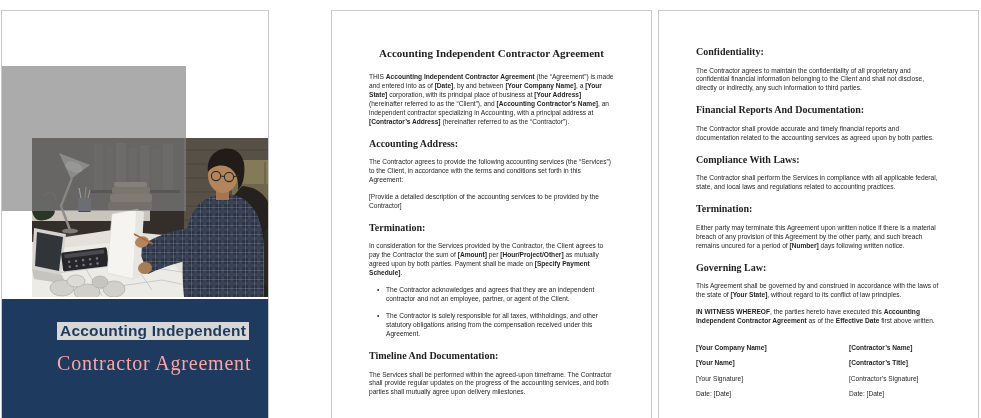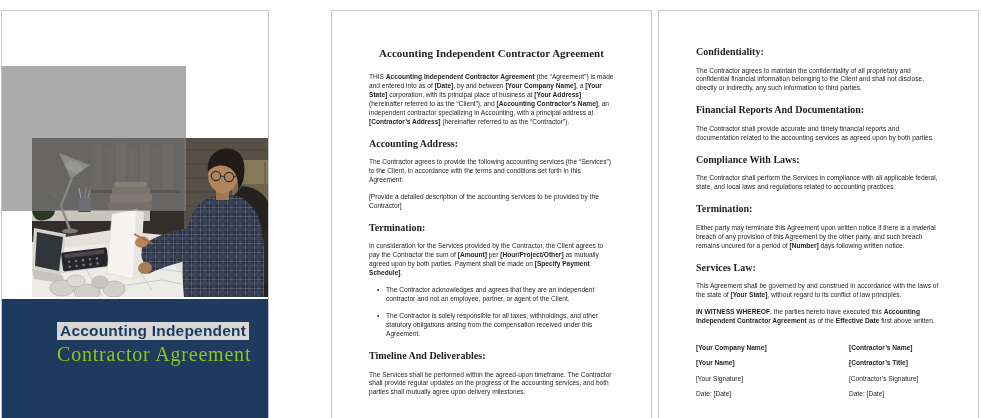--- a/index.html
+++ b/index.html
@@ -28,21 +28,21 @@
     background:var(--navy, #1e3a5f); z-index:3;
     padding:23px 0 0 55px;
   }
   .cover-line1 {
     display:inline-block; background:var(--title-highlight, #d7d7d7);
     color:var(--navy, #1e3a5f); font-weight:bold; font-size:15.5px;
     line-height:16px; padding:1px 3px; letter-spacing:0.2px;
   }
   .cover-line2 {
     font-family:"Liberation Serif", serif; font-size:20px; font-weight:normal;
-    color:#84cc16; letter-spacing:0.8px; margin-top:3px; line-height:22px;
+    color:#fca5a5; letter-spacing:0.8px; margin-top:12px; line-height:22px;
   }
 
   
   .doc-content {
     position:absolute; inset:0; padding:33px 37px 0 37px;
     font-size:6.6px; line-height:1.36; color:#1f1f1f;
   }
   .doc-title {
     font-family:"Liberation Serif", serif; font-size:11px; font-weight:bold;
     text-align:center; margin:2px 0 12px 0;
@@ -242,38 +242,38 @@
           <h2 class="doc-h2">Termination:</h2>
           <p class="doc-p"><span>In consideration for the Services provided by the Contractor, the Client agrees to pay the Contractor the sum of </span><b>[Amount]</b><span> per </span><b>[Hour/Project/Other]</b><span> as mutually agreed upon by both parties. Payment shall be made on </span><b>[Specify Payment Schedule]</b><span>.</span></p>
           <div class="doc-li">
             <span class="dot">•</span>
             <span><span>The Contractor acknowledges and agrees that they are an independent contractor and not an employee, partner, or agent of the Client.</span></span>
           </div>
           <div class="doc-li">
             <span class="dot">•</span>
             <span><span>The Contractor is solely responsible for all taxes, withholdings, and other statutory obligations arising from the compensation received under this Agreement.</span></span>
           </div>
-          <h2 class="doc-h2">Timeline And Deliverables:</h2>
+          <h2 class="doc-h2">Timeline And Documentation:</h2>
           <p class="doc-p"><span>The Services shall be performed within the agreed-upon timeframe. The Contractor shall provide regular updates on the progress of the accounting services, and both parties shall mutually agree upon delivery milestones.</span></p>
         </div>
     </div>
   </section>
 
   <section class="page pageB">
     <div class="doc-content">
       <div class="blocks">
           <h2 class="doc-h2">Confidentiality:</h2>
           <p class="doc-p"><span>The Contractor agrees to maintain the confidentiality of all proprietary and confidential financial information belonging to the Client and shall not disclose, directly or indirectly, any such information to third parties.</span></p>
           <h2 class="doc-h2">Financial Reports And Documentation:</h2>
           <p class="doc-p"><span>The Contractor shall provide accurate and timely financial reports and documentation related to the accounting services as agreed upon by both parties.</span></p>
           <h2 class="doc-h2">Compliance With Laws:</h2>
           <p class="doc-p"><span>The Contractor shall perform the Services in compliance with all applicable federal, state, and local laws and regulations related to accounting practices.</span></p>
           <h2 class="doc-h2">Termination:</h2>
           <p class="doc-p"><span>Either party may terminate this Agreement upon written notice if there is a material breach of any provision of this Agreement by the other party, and such breach remains uncured for a period of </span><b>[Number]</b><span> days following written notice.</span></p>
-          <h2 class="doc-h2">Services Law:</h2>
+          <h2 class="doc-h2">Governing Law:</h2>
           <p class="doc-p"><span>This Agreement shall be governed by and construed in accordance with the laws of the state of </span><b>[Your State]</b><span>, without regard to its conflict of law principles.</span></p>
           <p class="doc-p"><b>IN WITNESS WHEREOF</b><span>, the parties hereto have executed this </span><b>Accounting Independent Contractor Agreement</b><span> as of the </span><b>Effective Date</b><span> first above written.</span></p>
         </div>
       <div class="sig-grid">
         <div class="sig-col">
             <div class="sig-row b">[Your Company Name]</div>
             <div class="sig-row b">[Your Name]</div>
             <div class="sig-row">[Your Signature]</div>
             <div class="sig-row">Date: [Date]</div>
           </div>

